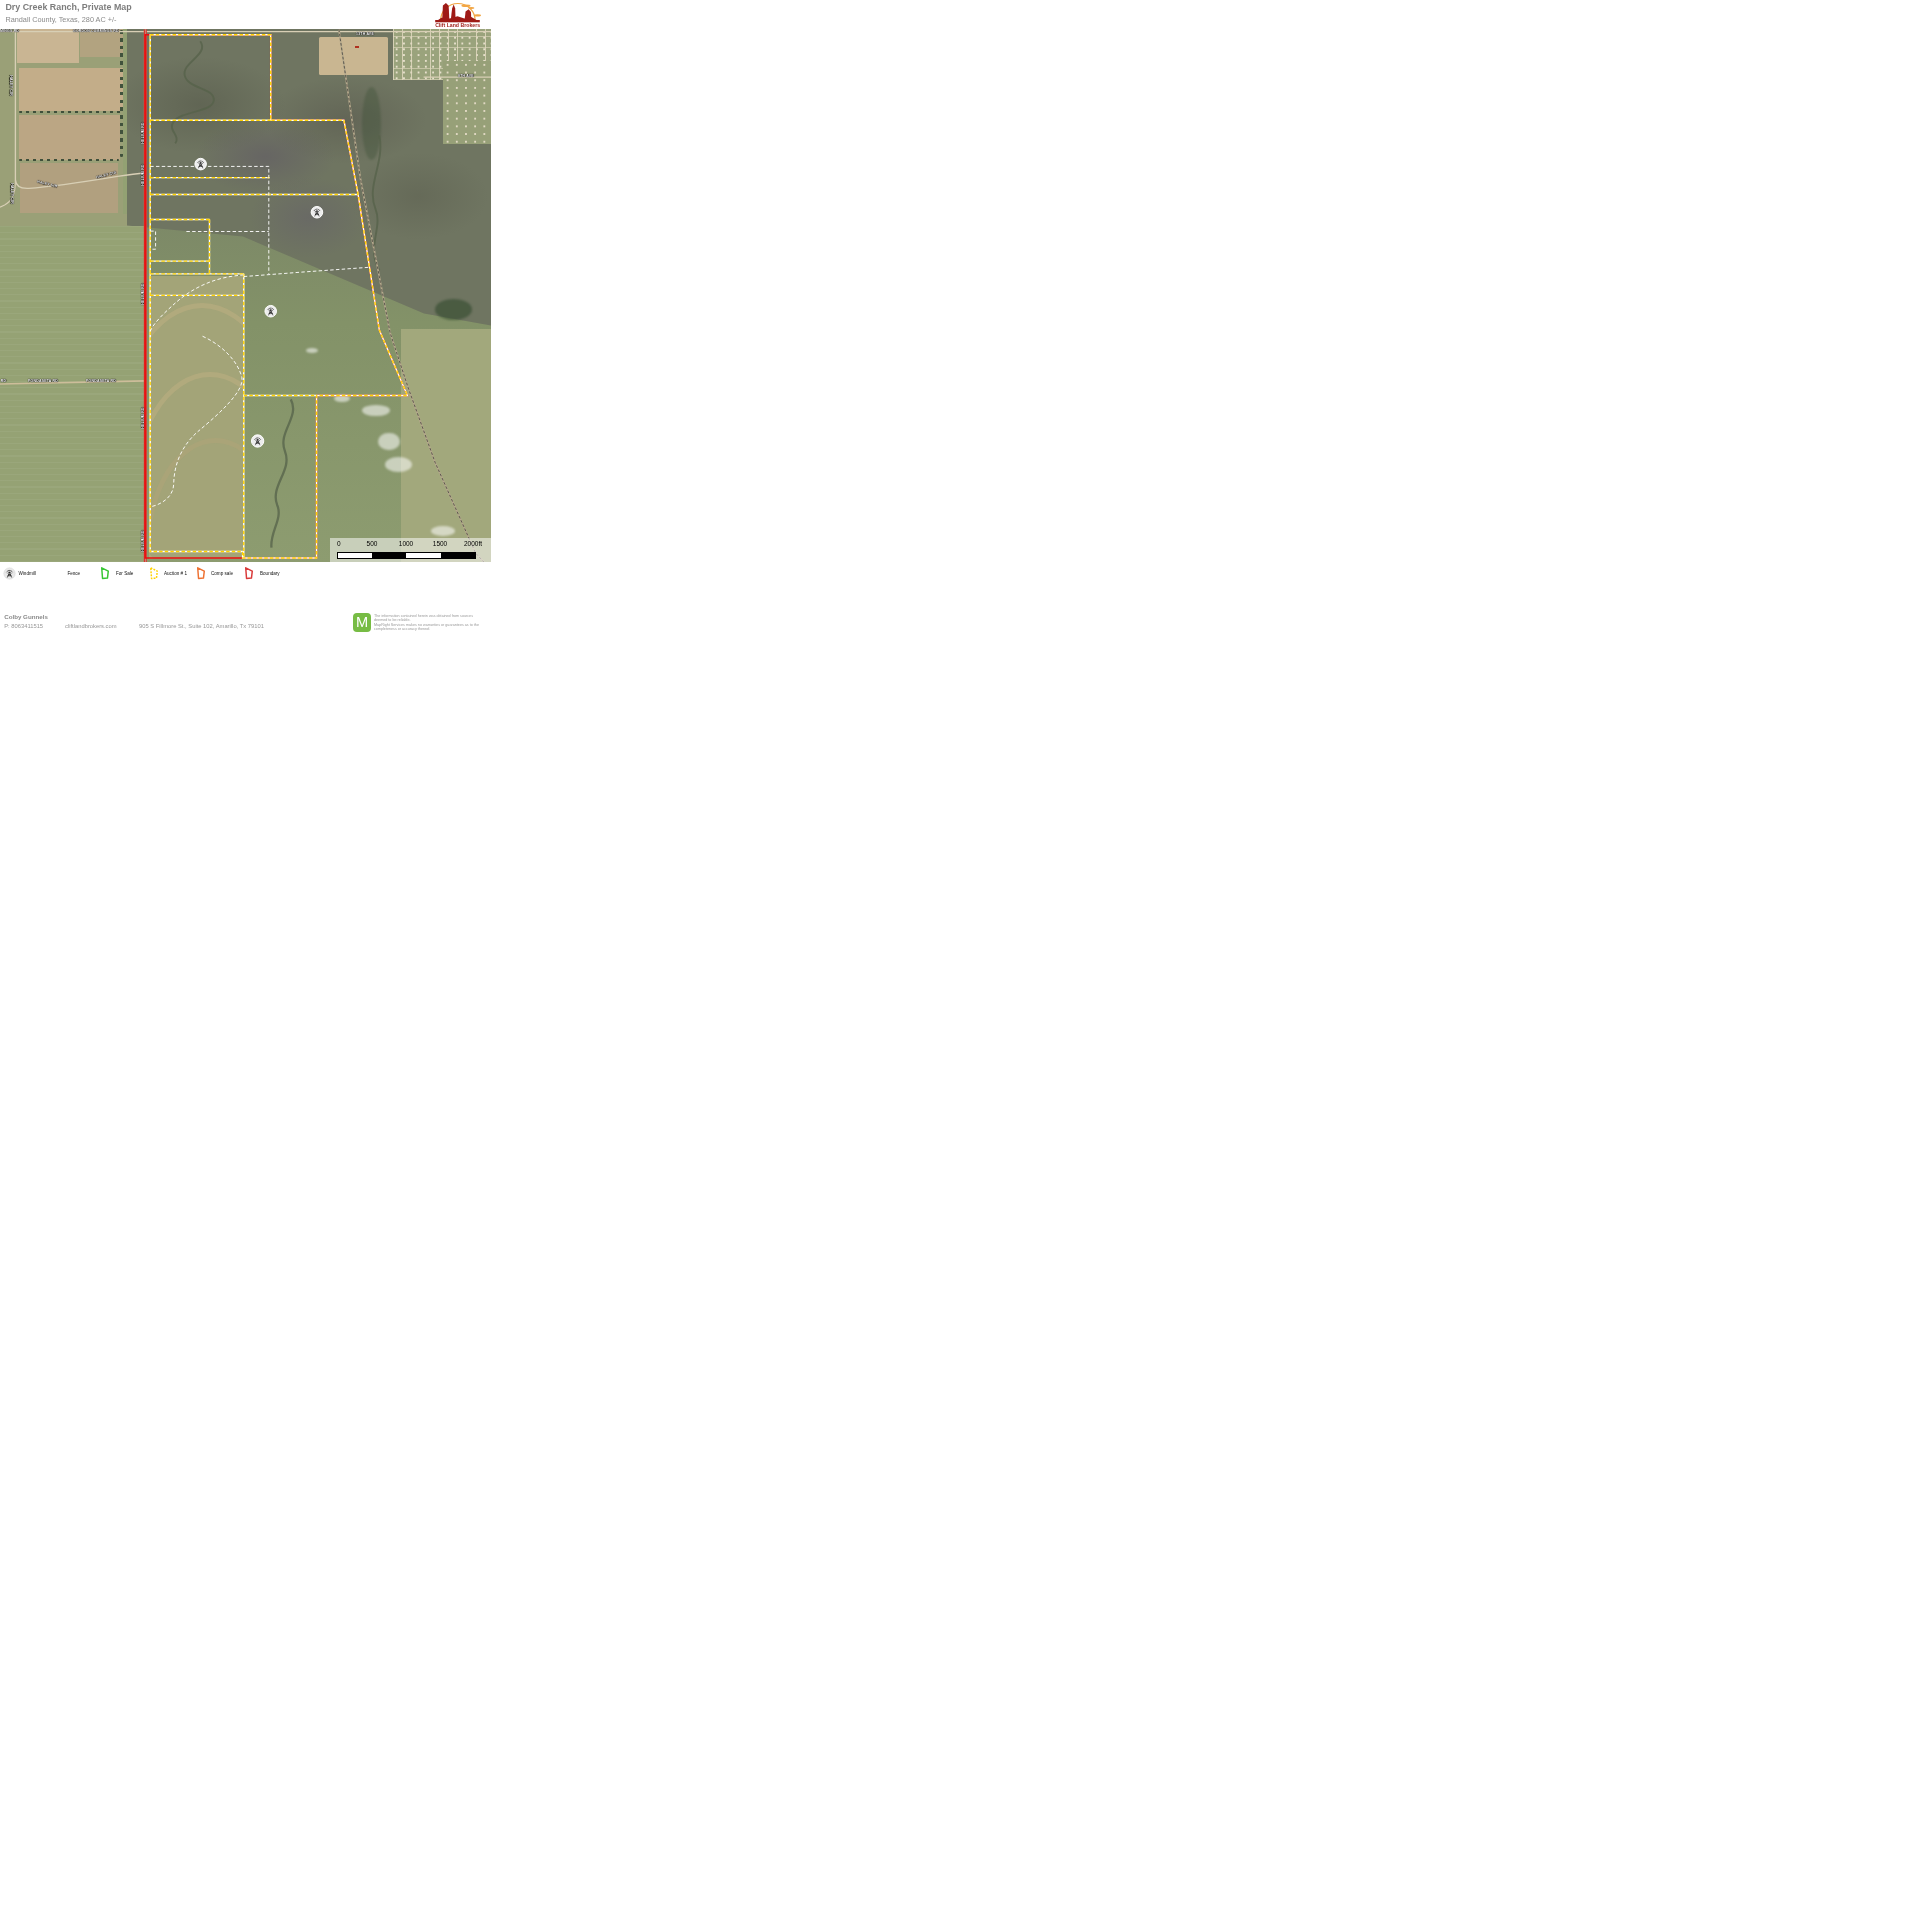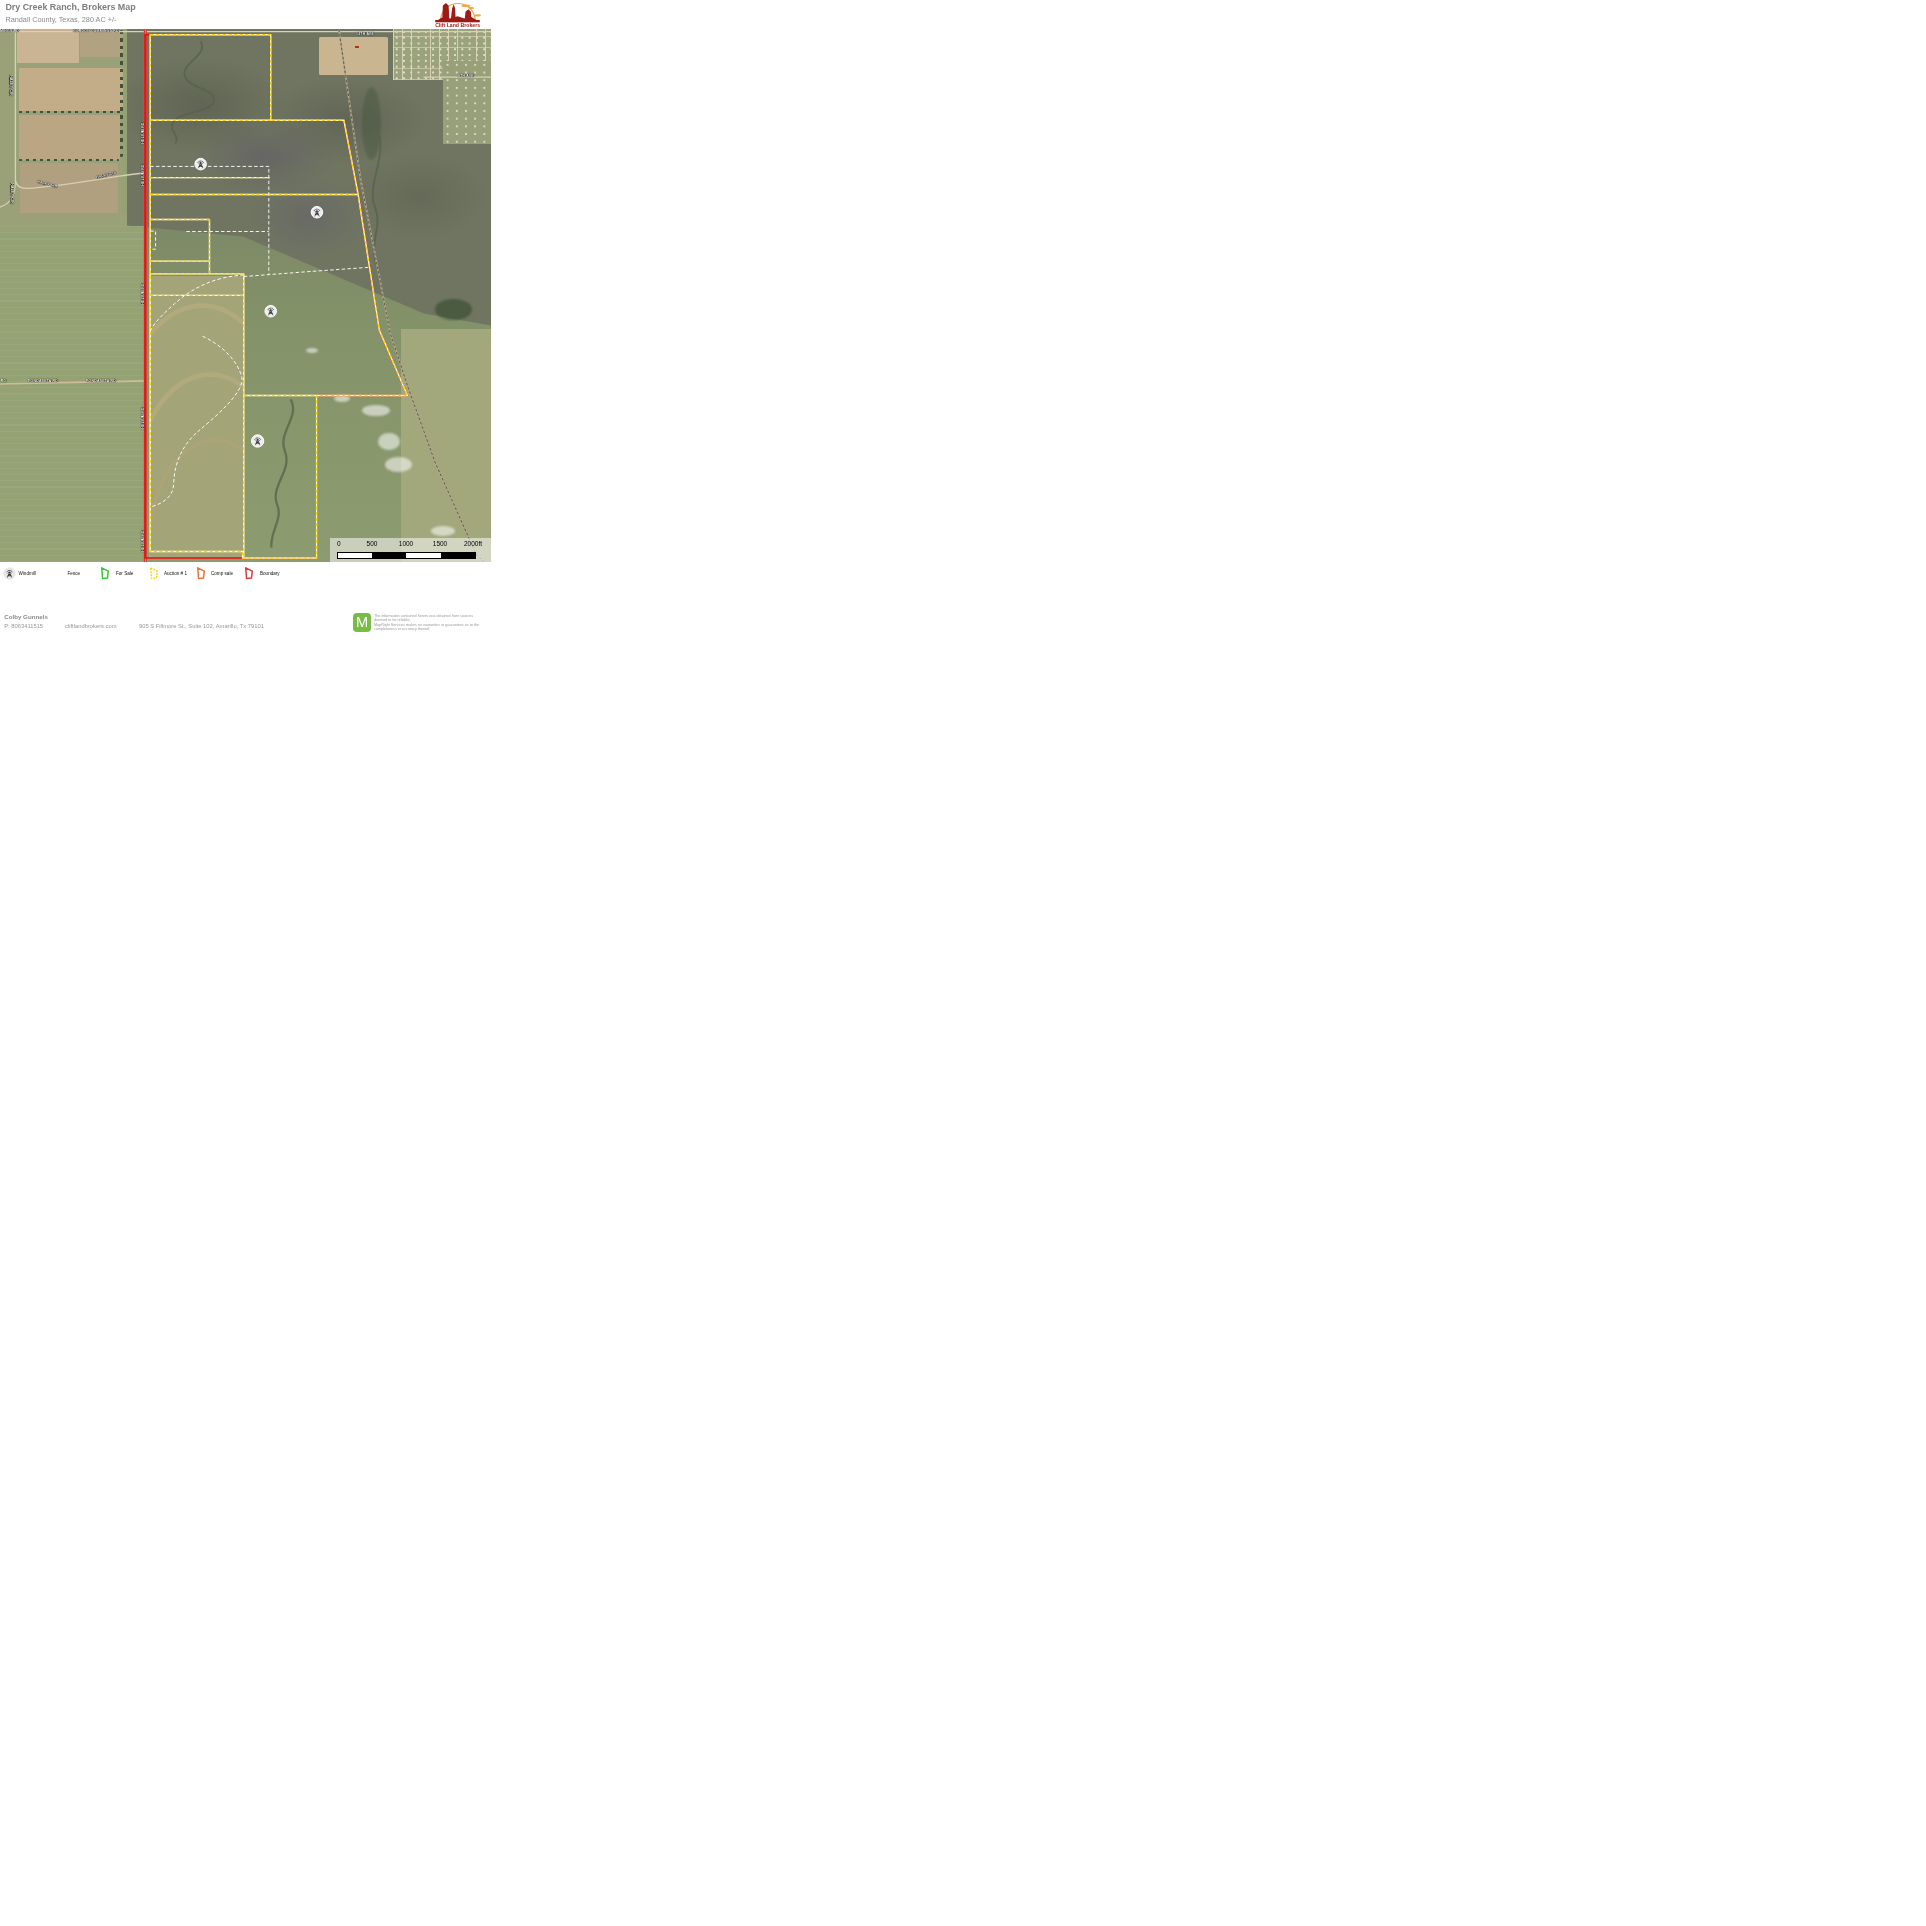--- a/index.html
+++ b/index.html
@@ -59,21 +59,21 @@
   .f-row{position:absolute;top:623px;font-size:5.8px;color:#979797;}
   .mbadge{position:absolute;left:353px;top:613px;width:18px;height:19px;background:#77bc44;border-radius:3.9px;
       color:#fff;font-size:14.6px;font-weight:400;text-align:center;line-height:18.5px;}
   .disc{position:absolute;left:374px;top:614px;width:116px;font-size:3.7px;line-height:4.4px;color:#9a9a9a;}
 </style>
 </head>
 <body>
 
 <div class="page">
 
-  <div class="hdr-title">Dry Creek Ranch, Brokers Map</div>
+  <div class="hdr-title">Dry Creek Ranch, Private Map</div>
   <div class="hdr-sub">Randall County, Texas, 280 AC +/-</div>
   <div class="logo">
     <svg width="59" height="22.3" viewBox="0 0 152 58">
       <path d="M32,54 A45,45 0 0 1 122,54" fill="none" stroke="#f2a644" stroke-width="3"></path>
       <ellipse cx="98" cy="15" rx="12" ry="3.5" fill="#f2a644"></ellipse>
       <ellipse cx="112" cy="21" rx="8" ry="2.5" fill="#f2a644"></ellipse>
       <ellipse cx="128" cy="40" rx="9" ry="2.8" fill="#f2a644"></ellipse>
       <polygon points="20,56 34,46 56,48 76,42 94,48 112,44 132,56" fill="#9e1a16"></polygon>
       <polygon points="36,56 38,14 46,8 53,15 55,56" fill="#9e1a16"></polygon>
       <polygon points="58,56 62,22 66,12 70,22 71,56" fill="#9e1a16"></polygon>

